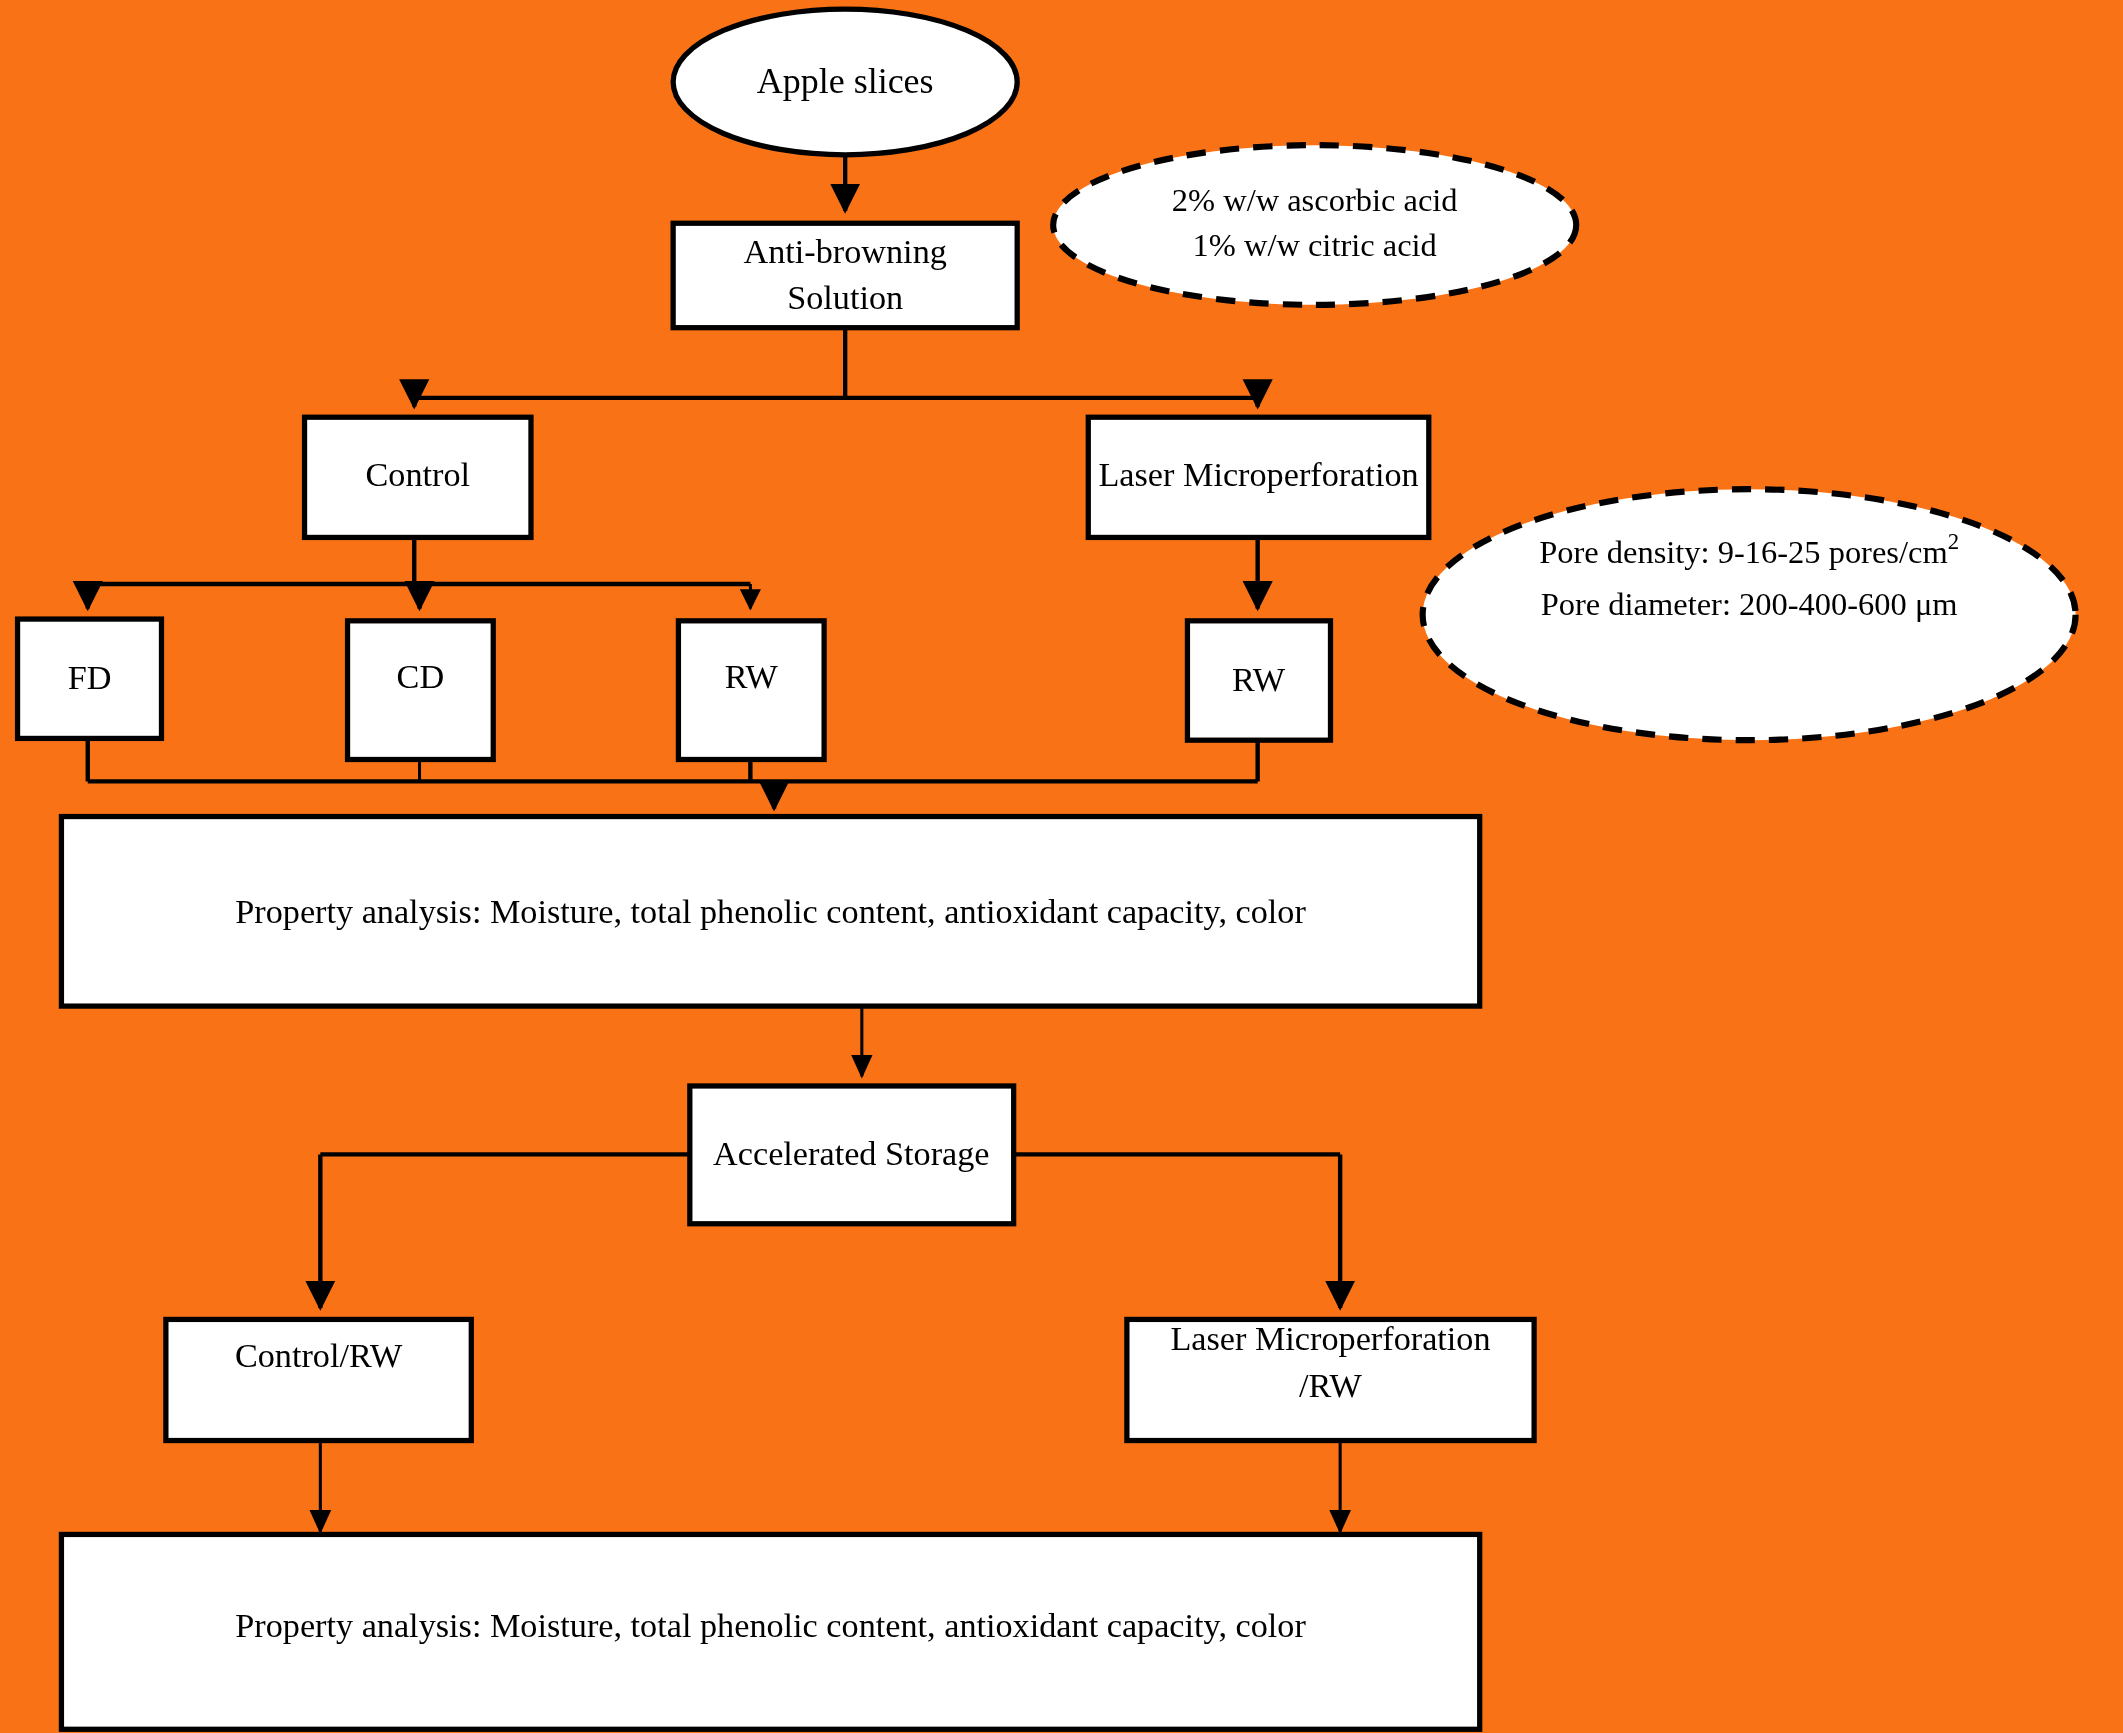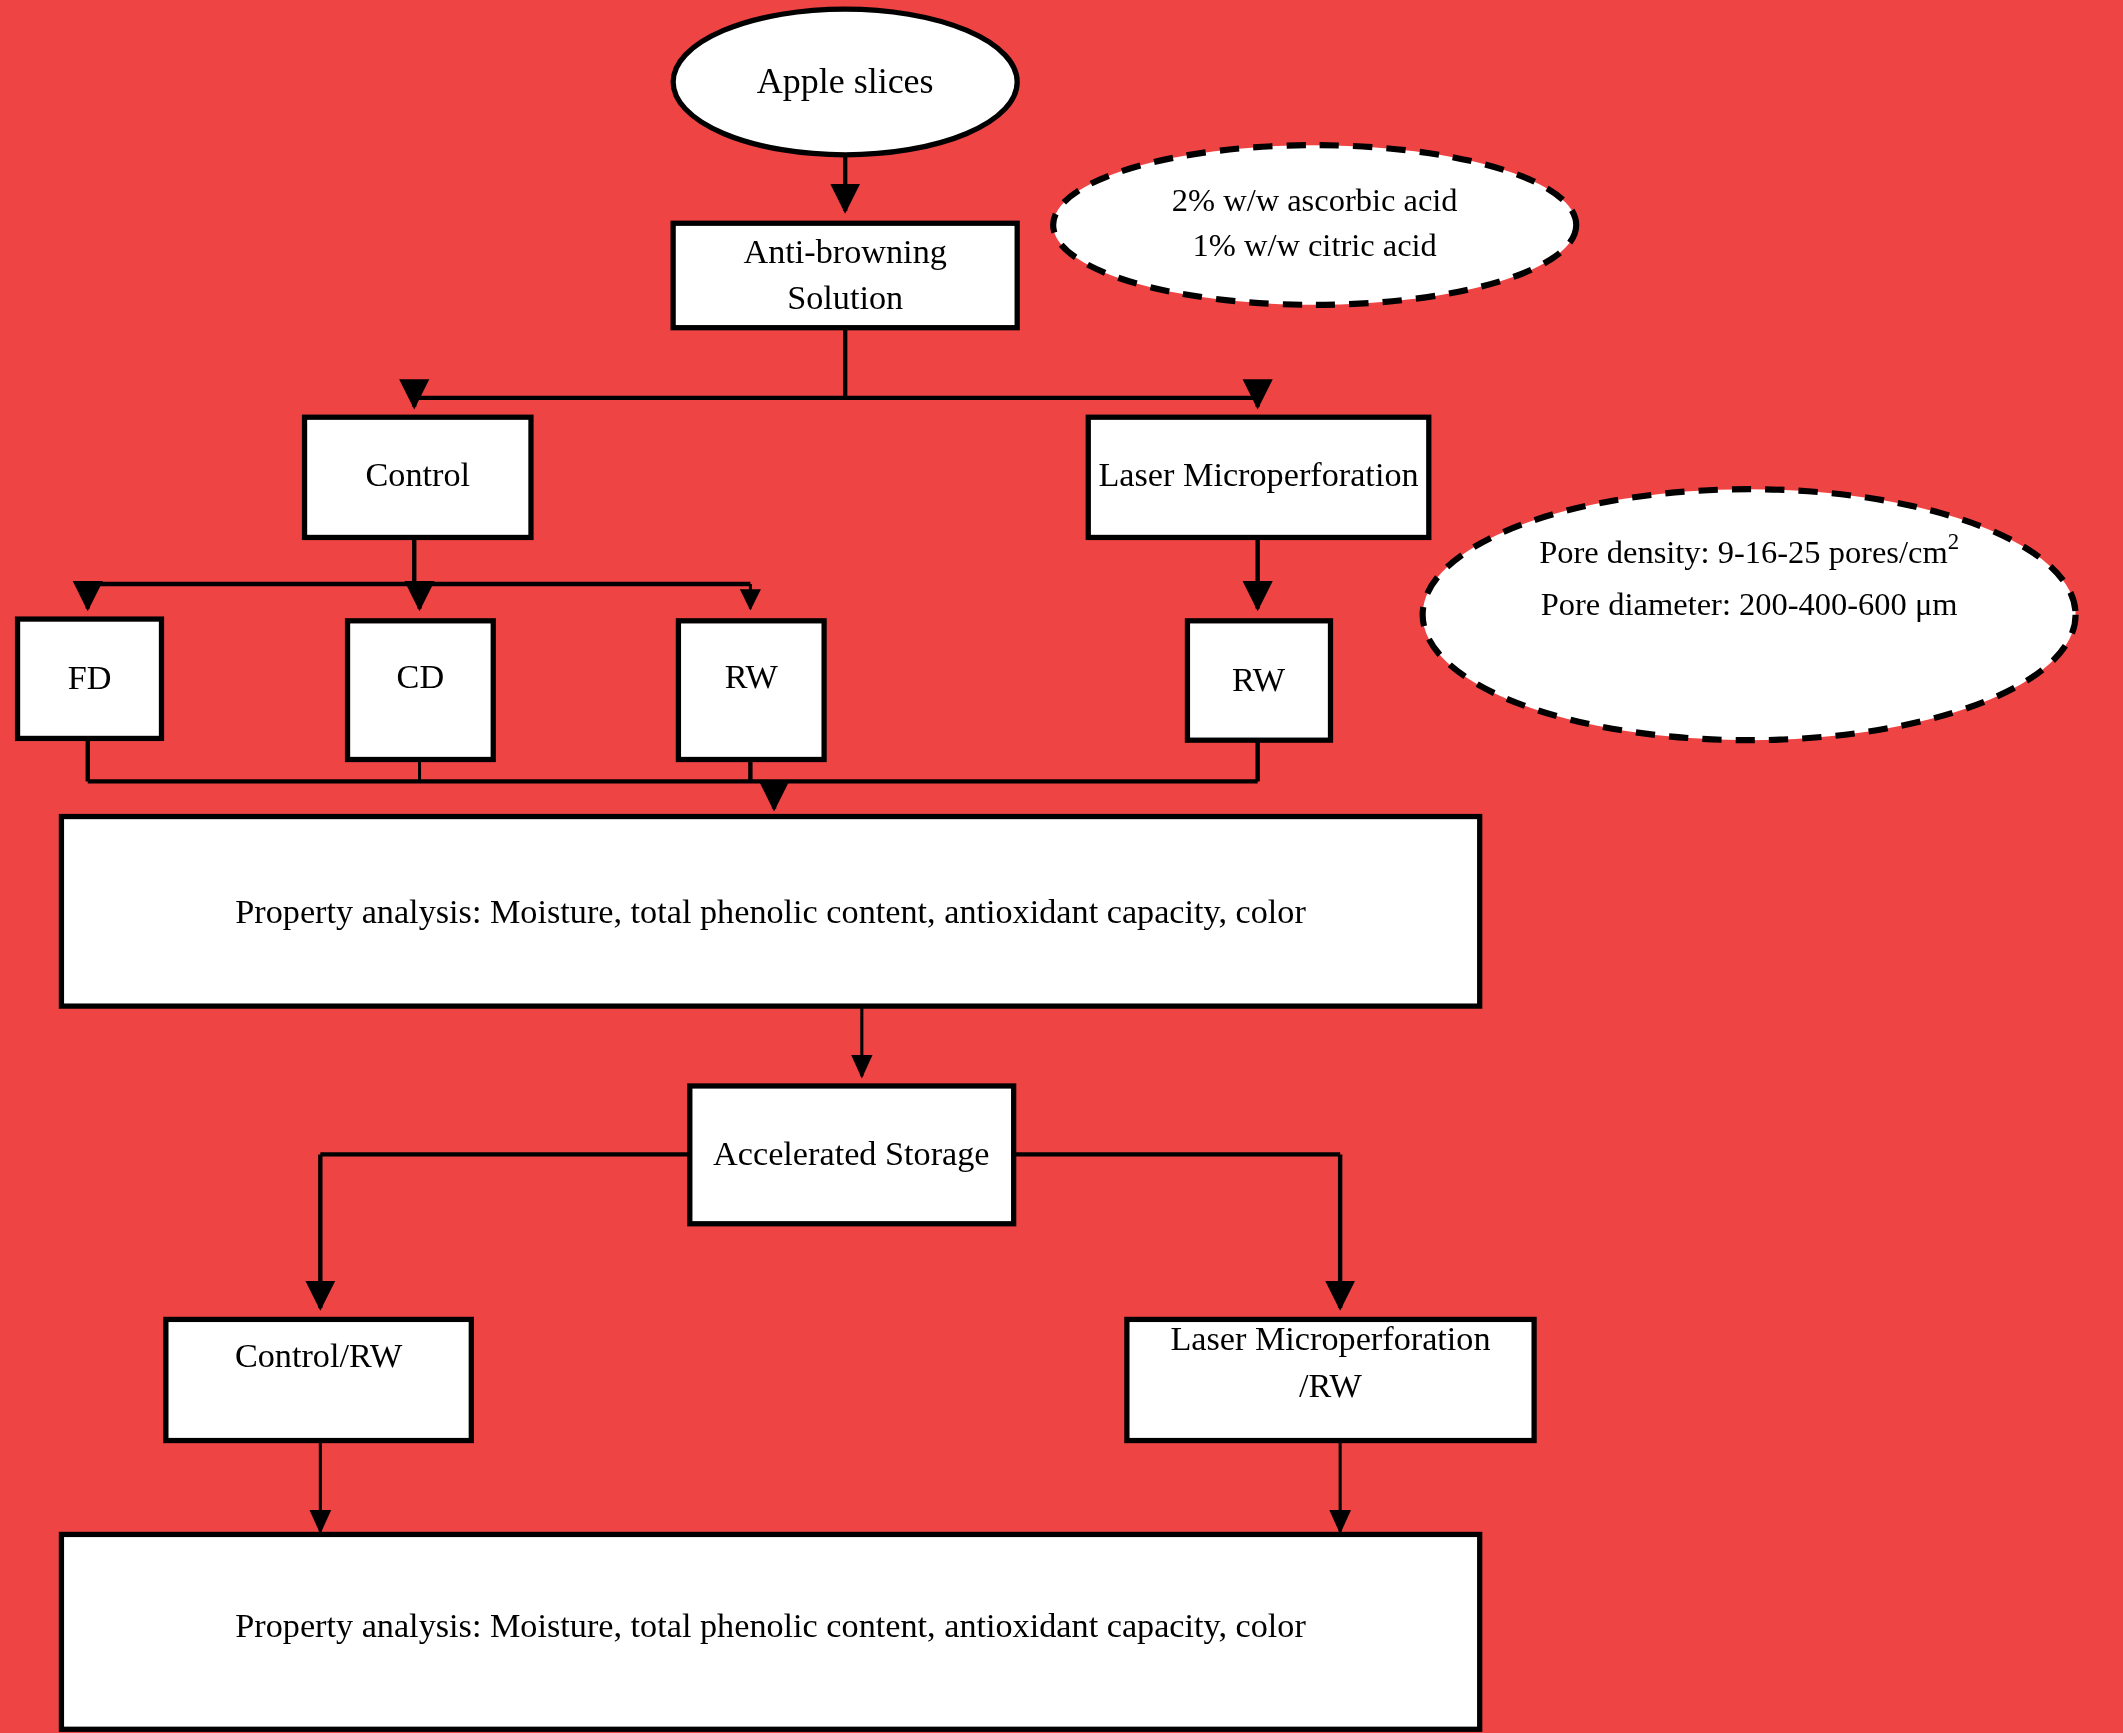--- a/index.html
+++ b/index.html
@@ -10,21 +10,21 @@
   body {
     width: 2123px;
     height: 1734px;
     font-family: "Liberation Serif", "DejaVu Serif", serif;
     overflow: hidden;
   }
   #flowchart-root {
     position: relative;
     width: 2123px;
     height: 1734px;
-    background: #ef4444;
+    background: #f97316;
   }
   svg#diagram {
     display: block;
     width: 2123px;
     height: 1734px;
   }
   .node-shape {
     fill: #ffffff;
     stroke: #000000;
     stroke-width: 6;

